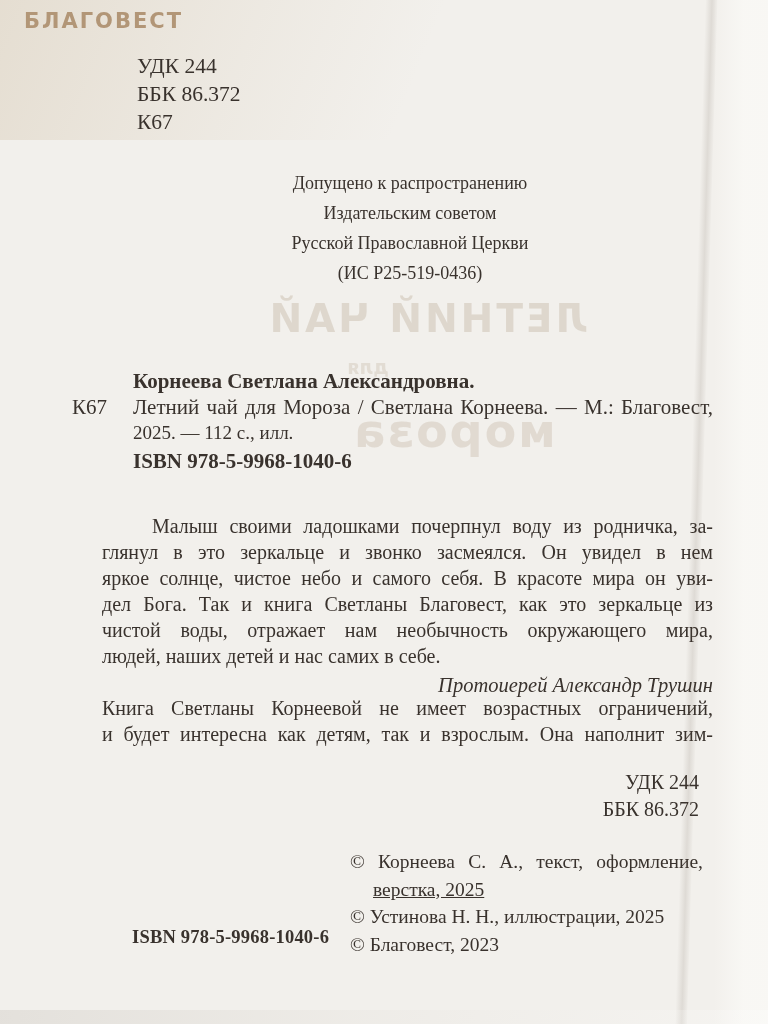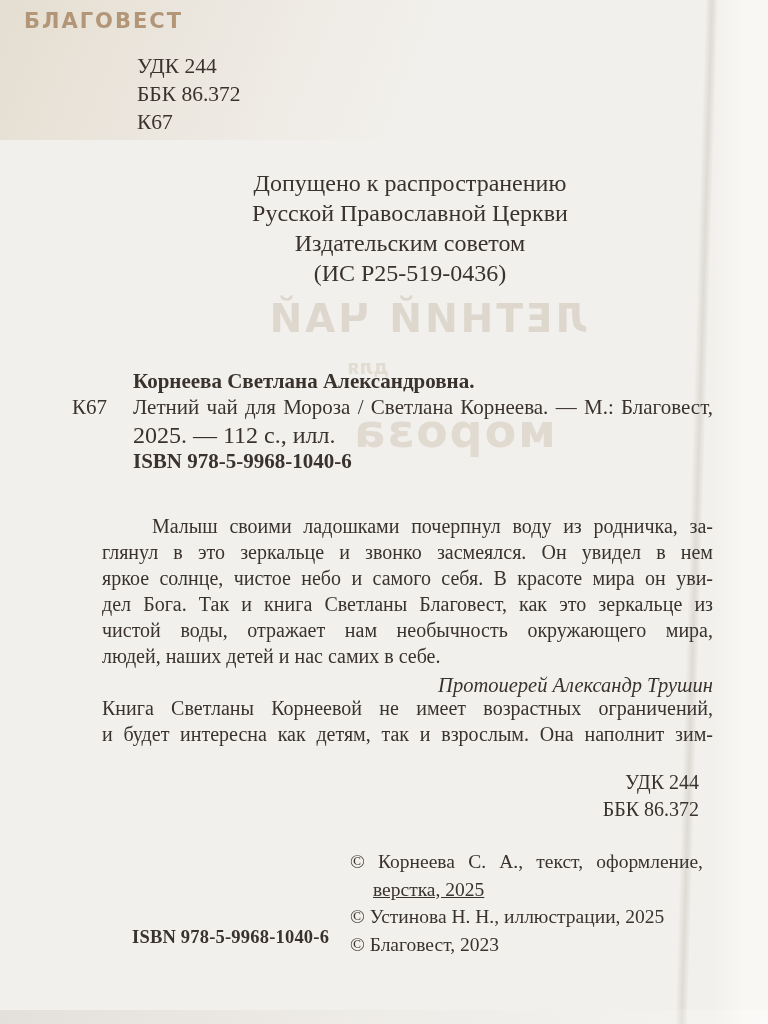--- a/index.html
+++ b/index.html
@@ -53,30 +53,30 @@
     font-family:"DejaVu Sans","Liberation Sans",sans-serif;
     font-weight:bold;font-size:21px;letter-spacing:2px;
     color:#b29677;
     margin-left:15px;
   }
   
   .codes-top{position:absolute;left:137px;top:52px;font-size:21.5px;line-height:28px;}
   
   .approval{
     position:absolute;left:105px;top:168px;width:610px;
-    text-align:center;font-size:24px;line-height:30px;
+    text-align:center;font-size:18px;line-height:30px;
   }
   
   .cat-author{position:absolute;left:133px;top:369px;font-weight:bold;font-size:21px;text-align:center;}
   .cat-code{position:absolute;left:72px;top:395px;font-size:21px;}
   .cat-line1{
     position:absolute;left:133px;top:395px;width:580px;height:27px;overflow:hidden;
     font-size:21px;text-align:justify;text-align-last:justify;
   }
-  .cat-line2{position:absolute;left:133px;top:422px;font-size:24px;}
+  .cat-line2{position:absolute;left:133px;top:422px;font-size:19px;}
   .cat-isbn{position:absolute;left:133px;top:449px;font-weight:bold;font-size:21px;}
   
   .annotation{position:absolute;left:102px;top:513px;width:611px;font-size:20px;}
   .jline{height:26px;line-height:26px;overflow:hidden;text-align:justify;text-align-last:justify;}
   .jline.lastline{text-align-last:left;}
   .jline.indent{padding-left:50px;}
   .signature{
     margin-top:3px;text-align:right;font-style:italic;font-size:20.5px;line-height:26px;
   }
   
@@ -110,22 +110,22 @@
   <div class="watermark">БЛАГОВЕСТ</div>
 
   <div class="codes-top">
     <div>УДК 244</div>
     <div>ББК 86.372</div>
     <div>К67</div>
   </div>
 
   <div class="approval">
     <div>Допущено к распространению</div>
+    <div>Издательским советом</div>
     <div>Русской Православной Церкви</div>
-    <div>Издательским советом</div>
     <div>(ИС Р25-519-0436)</div>
   </div>
 
   <div class="cat-author">Корнеева Светлана Александровна.</div>
   <div class="cat-code">К67</div>
   <div class="cat-line1">Летний чай для Мороза / Светлана Корнеева. — М.: Благовест,</div>
   <div class="cat-line2">2025. — 112 с., илл.</div>
   <div class="cat-isbn">ISBN 978-5-9968-1040-6</div>
 
   <div class="annotation">

